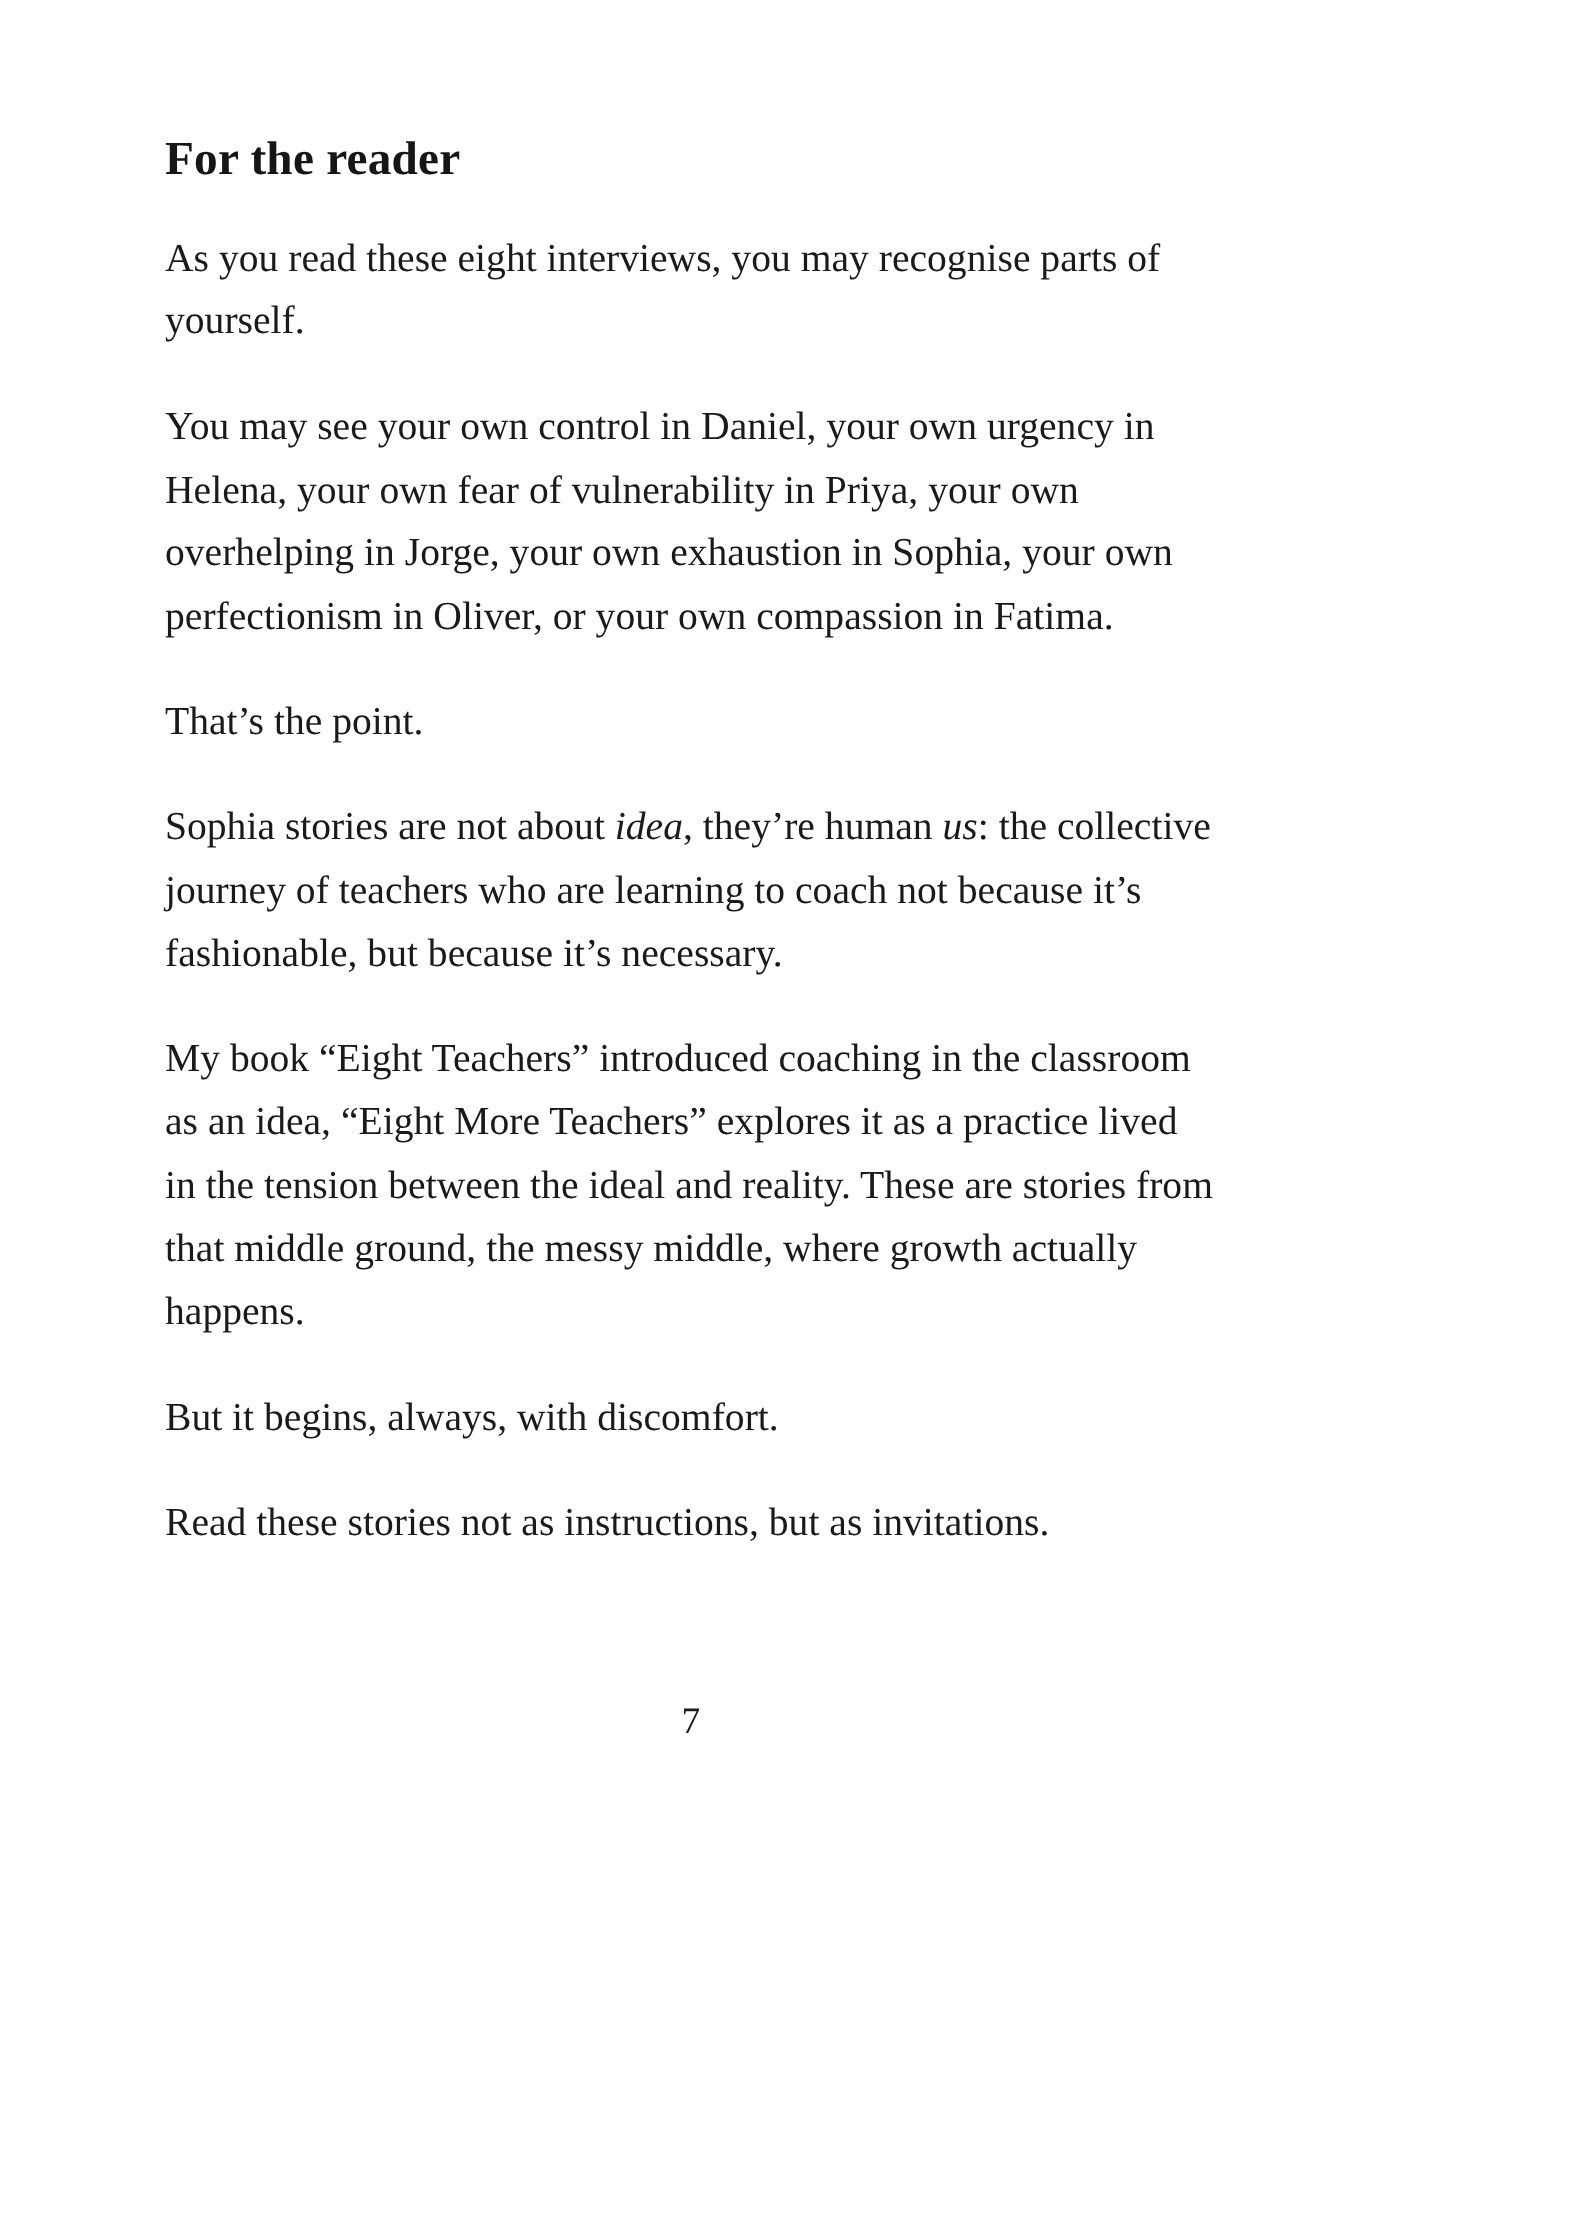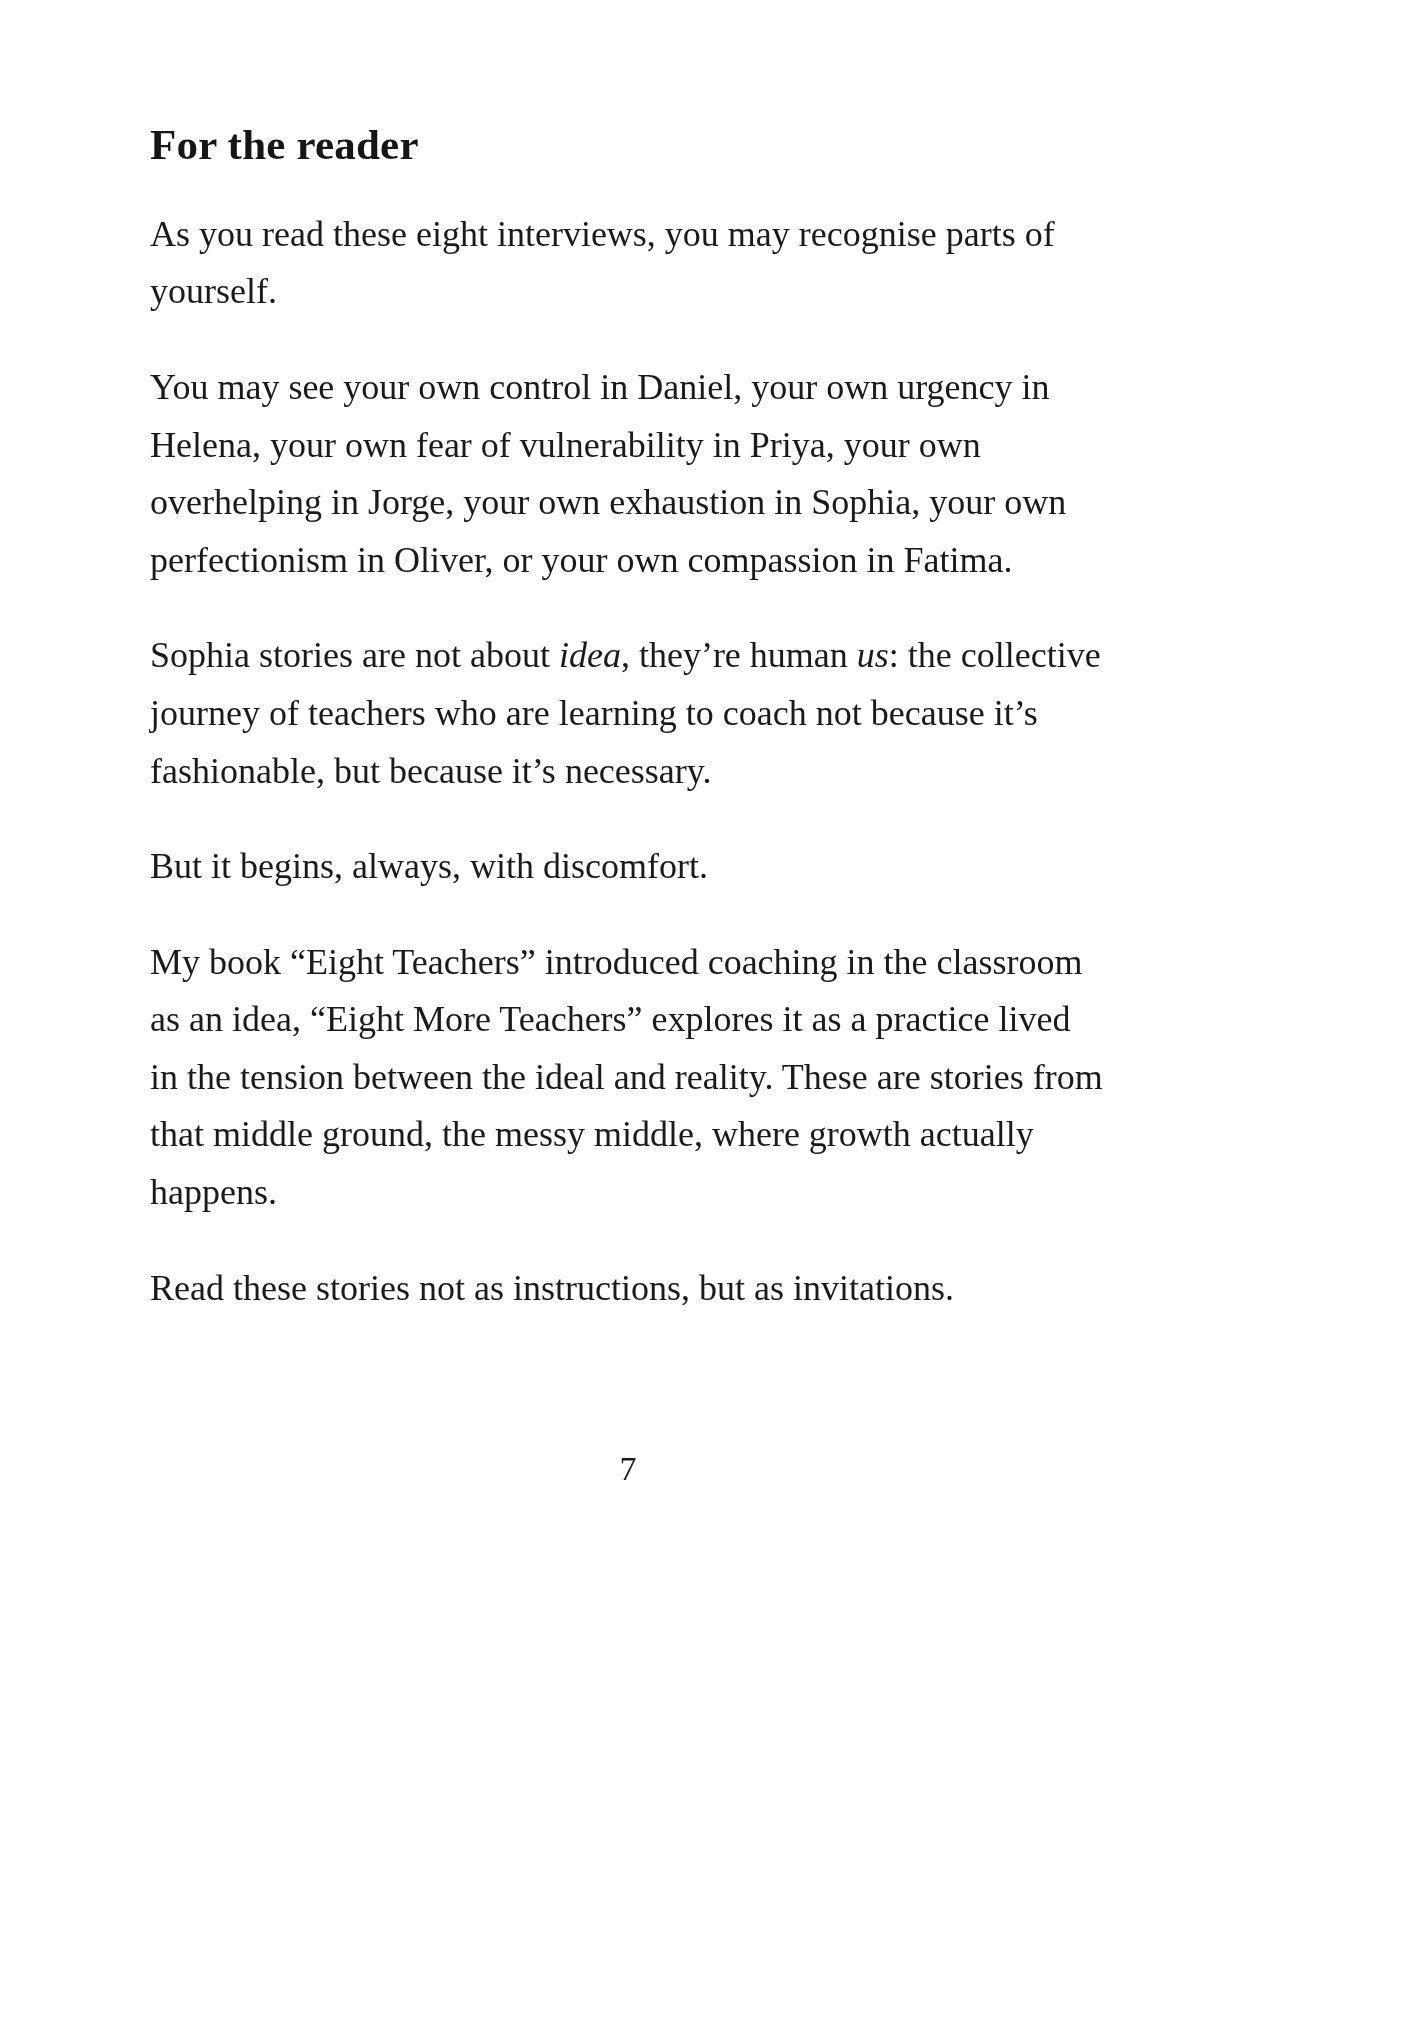--- a/index.html
+++ b/index.html
@@ -48,25 +48,26 @@
 <body>
 
 <div class="page">
 
   <h1>For the reader</h1>
 
   <p>As you read these eight interviews, you may recognise parts of yourself.</p>
 
   <p>You may see your own control in Daniel, your own urgency in Helena, your own fear of vulnerability in Priya, your own overhelping in Jorge, your own exhaustion in Sophia, your own perfectionism in Oliver, or your own compassion in Fatima.</p>
 
+  <p>That’s the point.</p>
 
   <p><span>Sophia stories are not about </span><em>idea</em><span>, they’re human </span><em>us</em><span>: the collective journey of teachers who are learning to coach not because it’s fashionable, but because it’s necessary.</span></p>
 
 
+  <p>My book “Eight Teachers” introduced coaching in the classroom as an idea, “Eight More Teachers” explores it as a practice lived in the tension between the ideal and reality. These are stories from that middle ground, the messy middle, where growth actually happens.</p>
+
   <p>But it begins, always, with discomfort.</p>
-
-  <p>My book “Eight Teachers” introduced coaching in the classroom as an idea, “Eight More Teachers” explores it as a practice lived in the tension between the ideal and reality. These are stories from that middle ground, the messy middle, where growth actually happens.</p>
 
   <p>Read these stories not as instructions, but as invitations.</p>
 
   <div class="folio">7</div>
 
 </div>
 
 </body></html>

